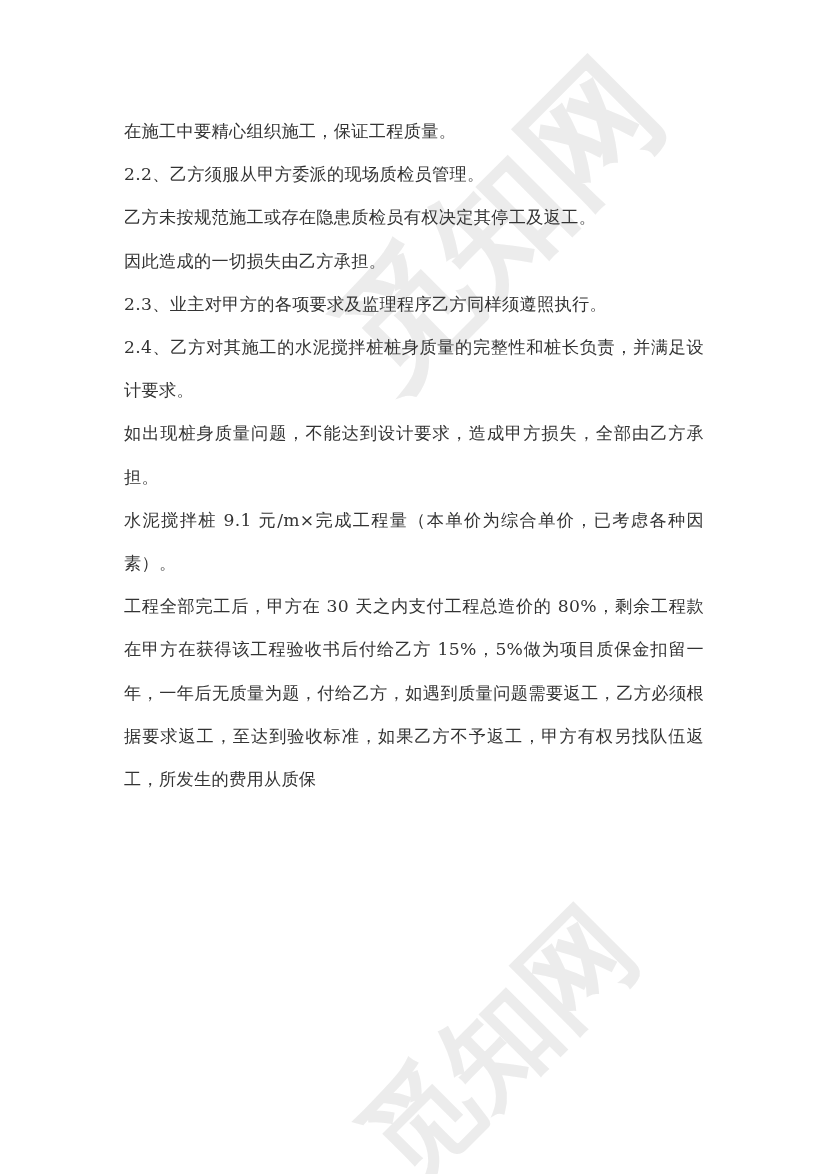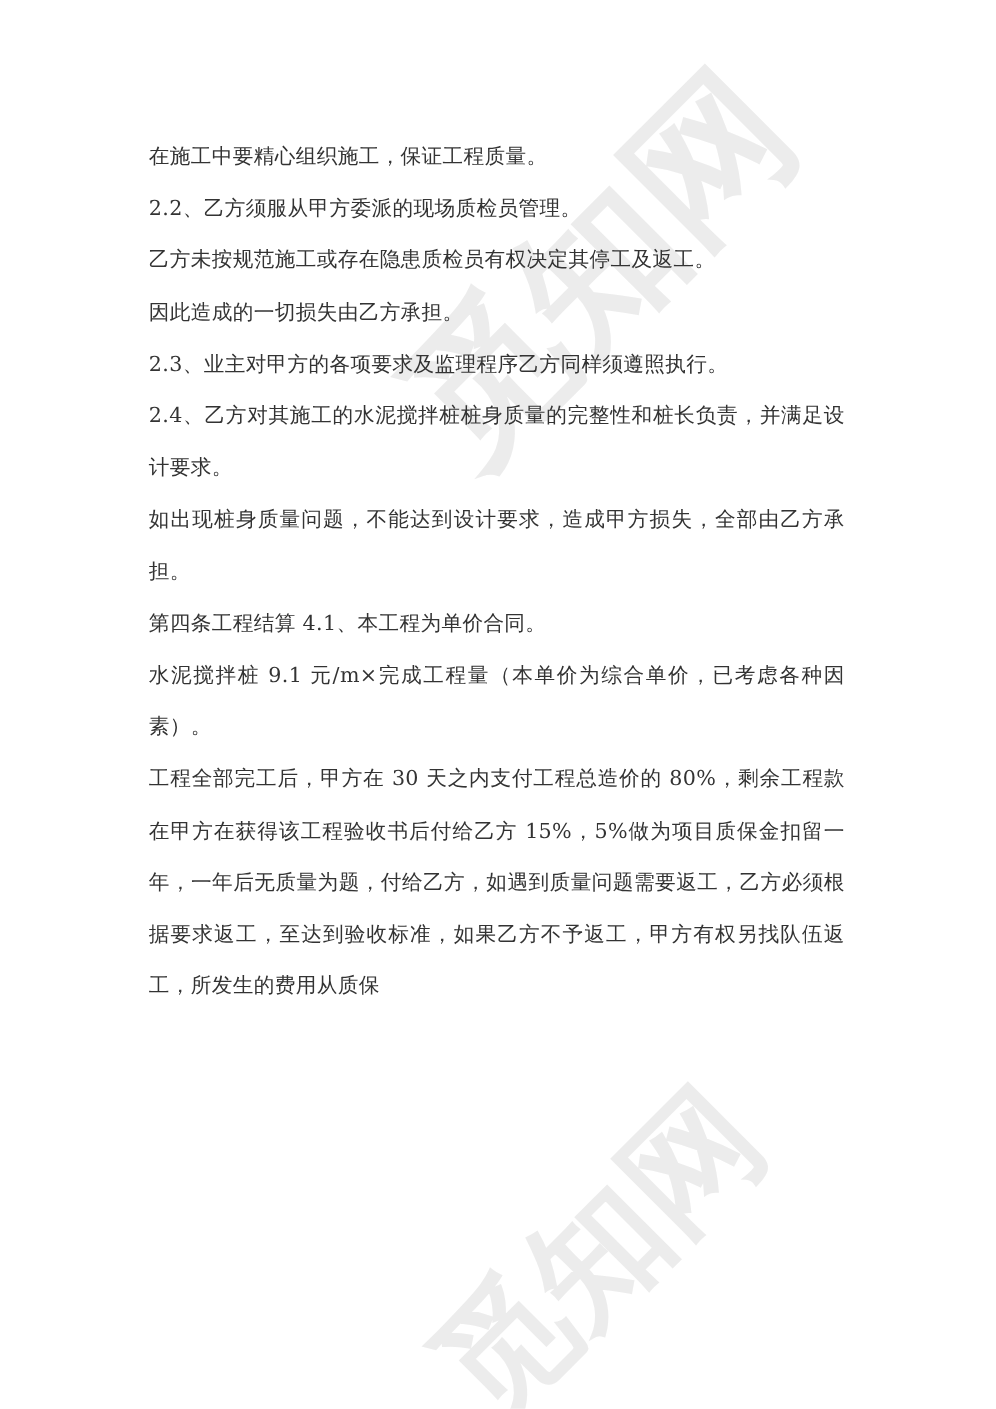--- a/index.html
+++ b/index.html
@@ -71,18 +71,17 @@
   <div class="watermark wm-2">觅知网</div>
 
   <div class="content">
     <p class="para">在施工中要精心组织施工，保证工程质量。</p>
     <p class="para">2.2、乙方须服从甲方委派的现场质检员管理。</p>
     <p class="para">乙方未按规范施工或存在隐患质检员有权决定其停工及返工。</p>
     <p class="para">因此造成的一切损失由乙方承担。</p>
     <p class="para">2.3、业主对甲方的各项要求及监理程序乙方同样须遵照执行。</p>
     <p class="para">2.4、乙方对其施工的水泥搅拌桩桩身质量的完整性和桩长负责，并满足设计要求。</p>
     <p class="para">如出现桩身质量问题，不能达到设计要求，造成甲方损失，全部由乙方承担。</p>
-    <p class="para">第四条工程结算 4.1、本工程为单价合同。</p>
     <p class="para">水泥搅拌桩 9.1 元/m×完成工程量（本单价为综合单价，已考虑各种因素）。</p>
     <p class="para">工程全部完工后，甲方在 30 天之内支付工程总造价的 80%，剩余工程款在甲方在获得该工程验收书后付给乙方 15%，5%做为项目质保金扣留一年，一年后无质量为题，付给乙方，如遇到质量问题需要返工，乙方必须根据要求返工，至达到验收标准，如果乙方不予返工，甲方有权另找队伍返工，所发生的费用从质保</p>
   </div>
 
 </div>
 
 </body></html>

